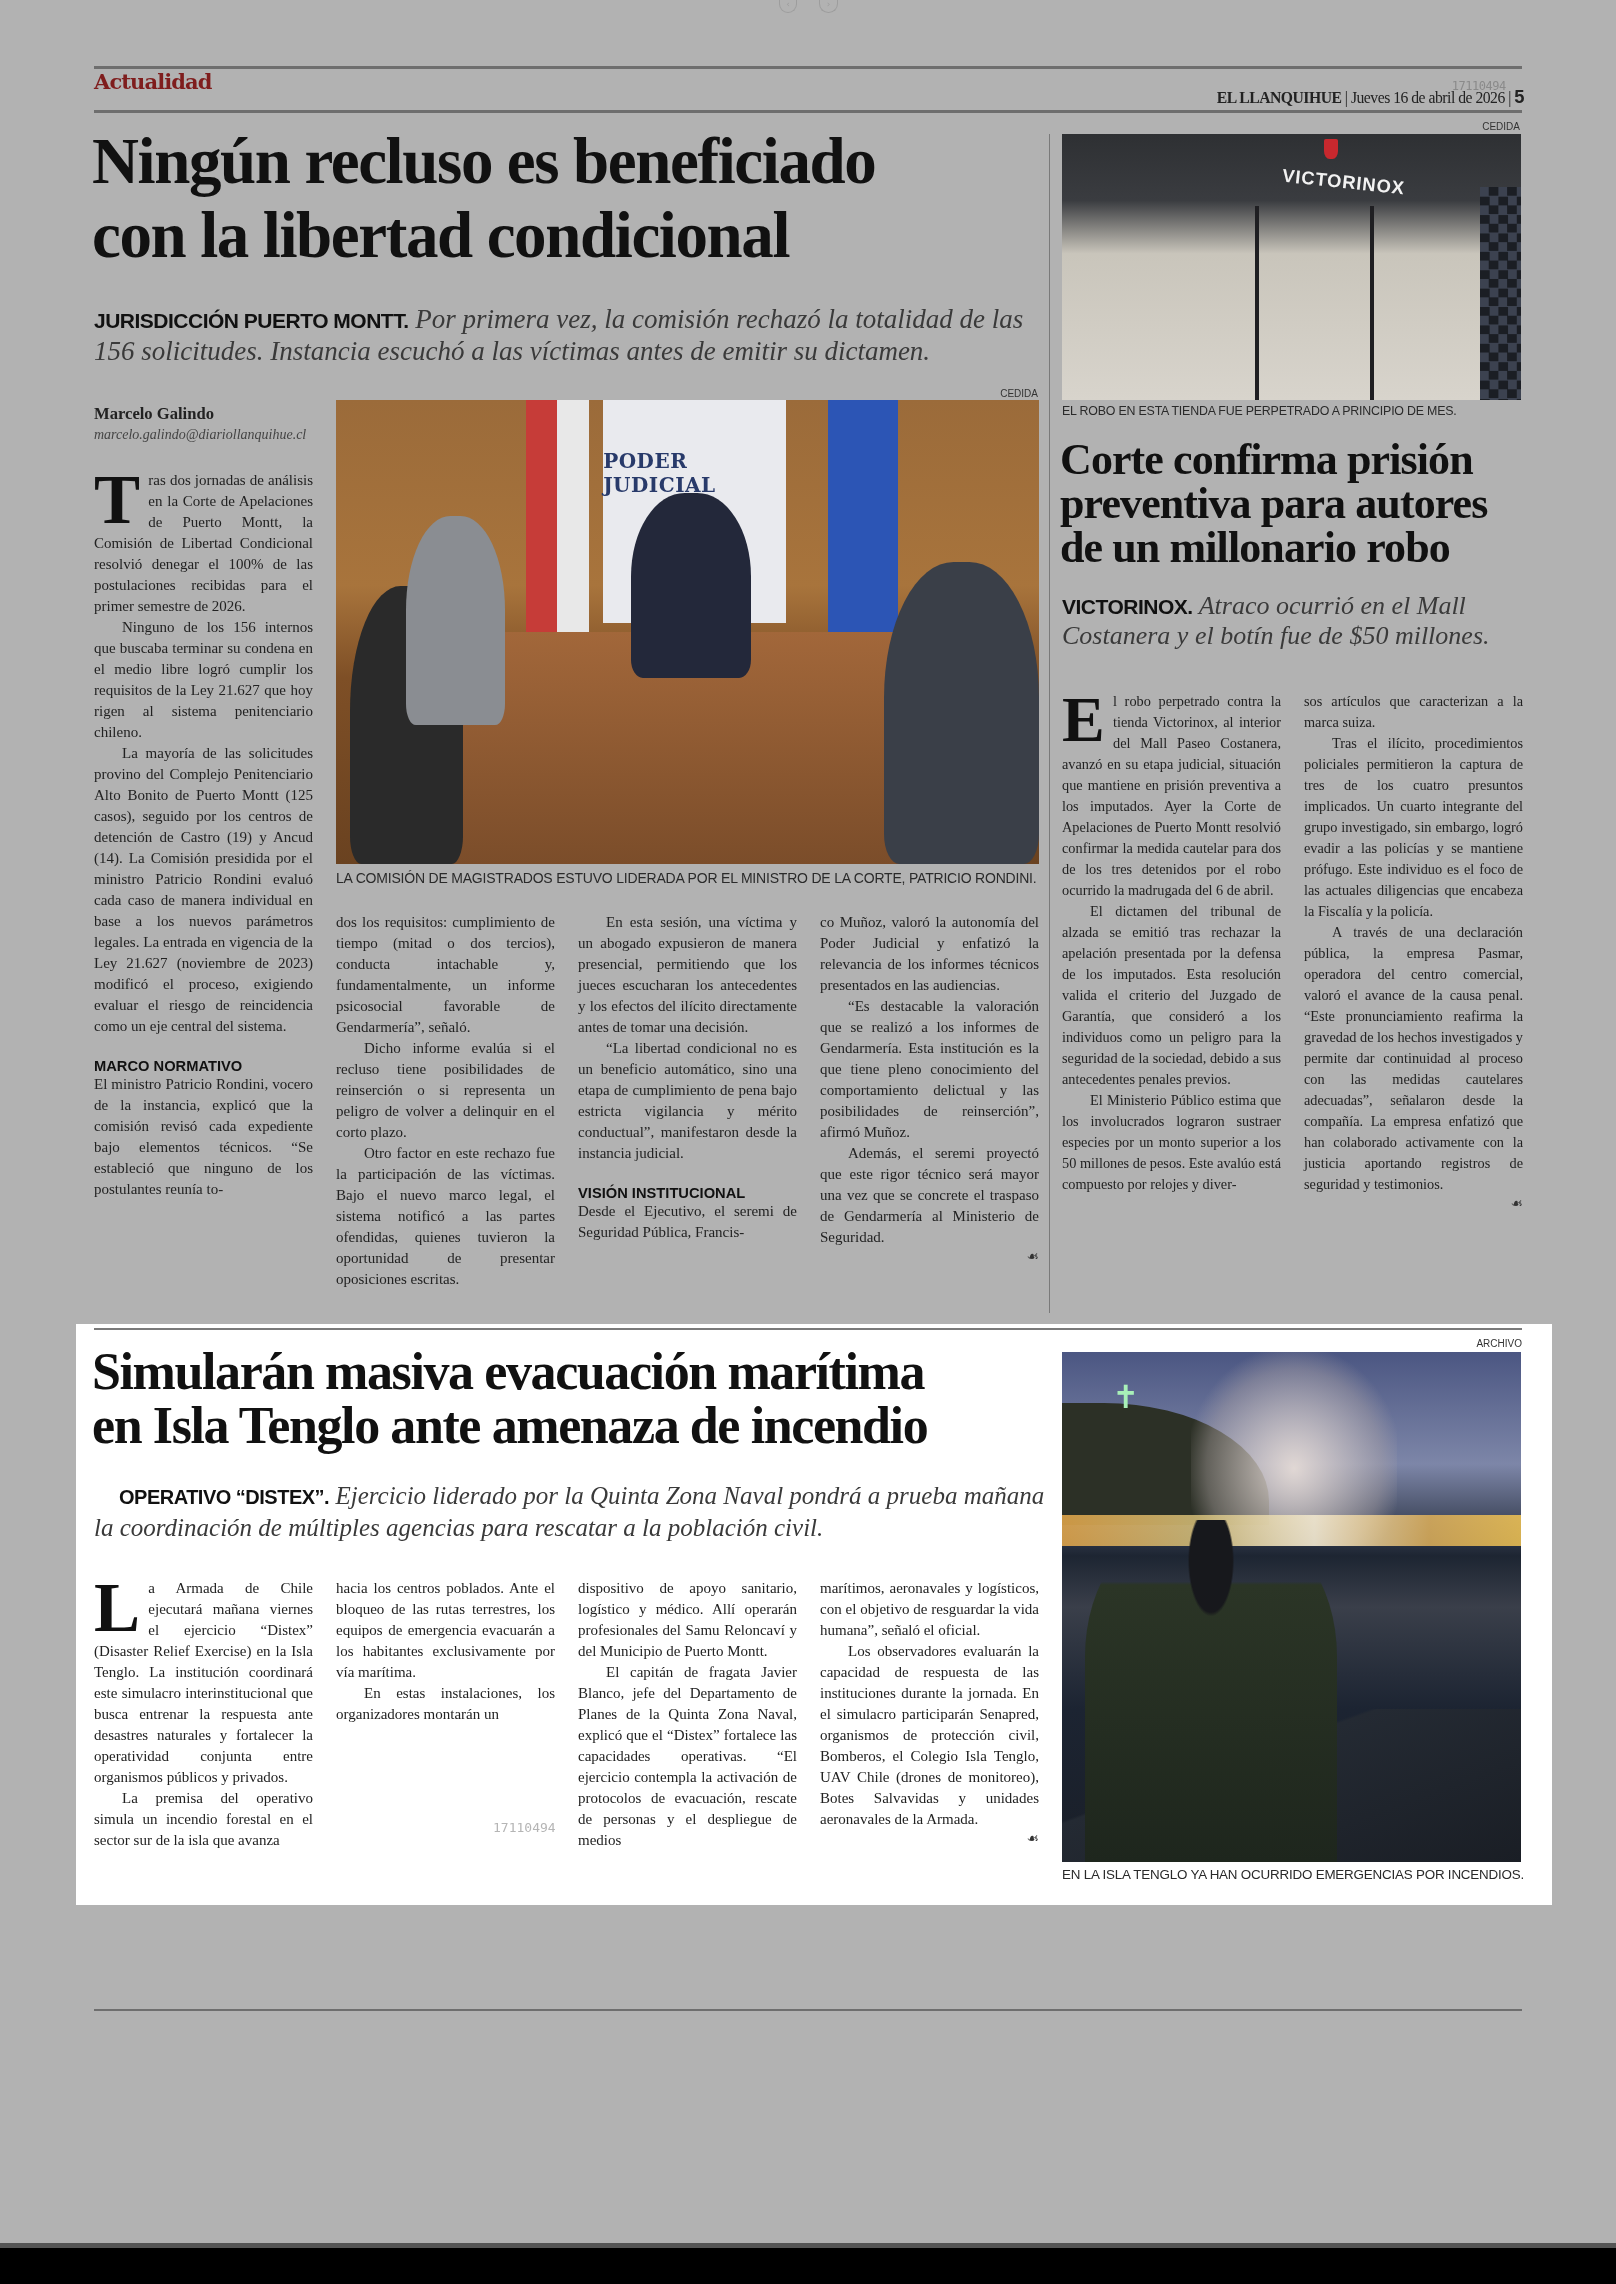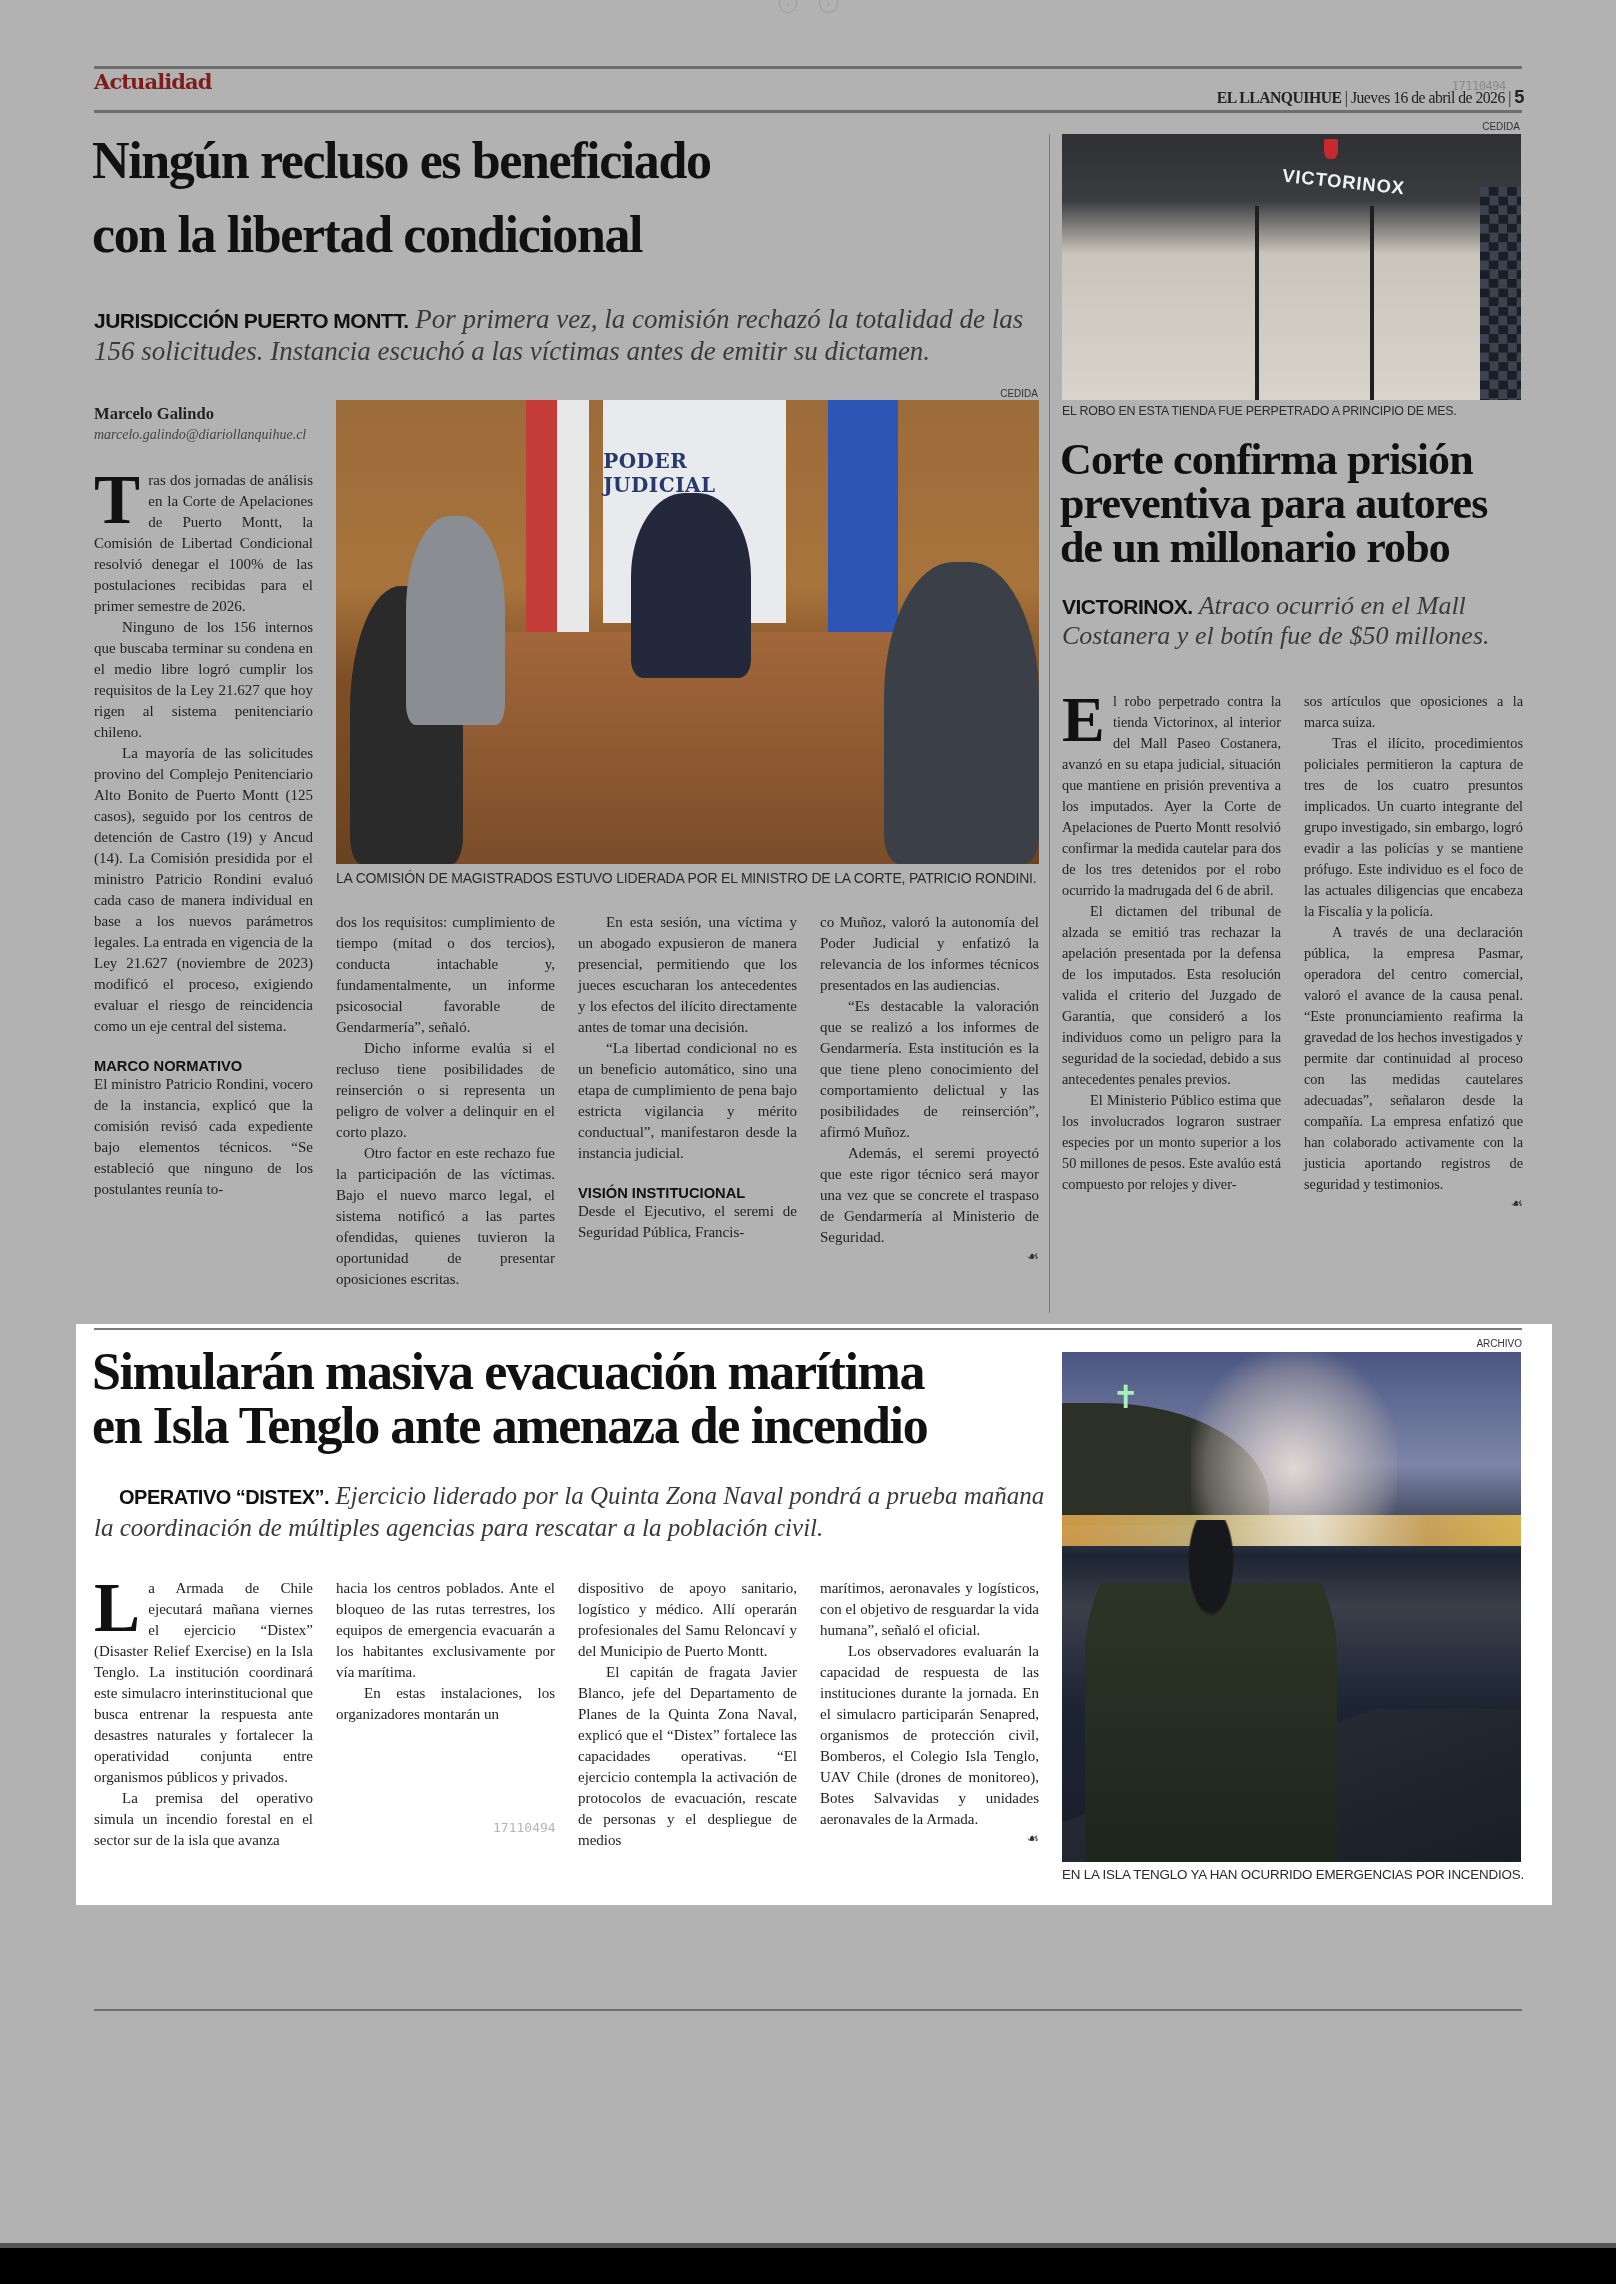--- a/index.html
+++ b/index.html
@@ -74,21 +74,21 @@
 </div>
 
 <div class="rule" style="left:94px; top:66px; width:1428px;"></div>
 <div class="section-label">Actualidad</div>
 <div class="folio">
   <span class="paper">EL LLANQUIHUE</span><span> | </span><span>Jueves 16 de abril de 2026</span><span> | </span><span class="page">5</span>
   <span class="wm">17110494</span>
 </div>
 <div class="rule" style="left:94px; top:110px; width:1428px;"></div>
 
-<div class="headline" style="left:92px; top:124px; font-size:52px; line-height:74px;">
+<div class="headline" style="left:92px; top:124px; font-size:65px; line-height:74px;">
   <div>Ningún recluso es beneficiado</div>
   <div>con la libertad condicional</div>
 </div>
 <div class="lead" style="left:94px; top:304px; width:949px; font-size:27px; line-height:31px;">
   <span class="kicker" style="font-size:21px;">JURISDICCIÓN PUERTO MONTT.</span><span> Por primera vez, la comisión rechazó la totalidad de las 156 solicitudes. Instancia escuchó a las víctimas antes de emitir su dictamen.</span>
 </div>
 
 <div class="vline" style="left:1049px; top:134px; height:1179px;"></div>
 
 <div class="byline">Marcelo Galindo</div>
@@ -157,21 +157,21 @@
   <span class="kicker" style="font-size:21px;">VICTORINOX.</span><span> Atraco ocurrió en el Mall Costanera y el botín fue de $50 millones.</span>
 </div>
 
 <div class="col" style="left:1062px; top:691px; width:219px; font-size:14.3px; line-height:21px;">
   <span class="dropcap" style="font-size:64px; line-height:51px;">E</span>
   <p class="first">l robo perpetrado contra la tienda Victorinox, al interior del Mall Paseo Costanera, avanzó en su etapa judicial, situación que mantiene en prisión preventiva a los imputados. Ayer la Corte de Apelaciones de Puerto Montt resolvió confirmar la medida cautelar para dos de los tres detenidos por el robo ocurrido la madrugada del 6 de abril.</p>
   <p>El dictamen del tribunal de alzada se emitió tras rechazar la apelación presentada por la defensa de los imputados. Esta resolución valida el criterio del Juzgado de Garantía, que consideró a los individuos como un peligro para la seguridad de la sociedad, debido a sus antecedentes penales previos.</p>
   <p>El Ministerio Público estima que los involucrados lograron sustraer especies por un monto superior a los 50 millones de pesos. Este avalúo está compuesto por relojes y diver-</p>
 </div>
 <div class="col" style="left:1304px; top:691px; width:219px; font-size:14.3px; line-height:21px;">
-  <p class="first">sos artículos que oposiciones a la marca suiza.</p>
+  <p class="first">sos artículos que caracterizan a la marca suiza.</p>
   <p>Tras el ilícito, procedimientos policiales permitieron la captura de tres de los cuatro presuntos implicados. Un cuarto integrante del grupo investigado, sin embargo, logró evadir a las policías y se mantiene prófugo. Este individuo es el foco de las actuales diligencias que encabeza la Fiscalía y la policía.</p>
   <p>A través de una declaración pública, la empresa Pasmar, operadora del centro comercial, valoró el avance de la causa penal. “Este pronunciamiento reafirma la gravedad de los hechos investigados y permite dar continuidad al proceso con las medidas cautelares adecuadas”, señalaron desde la compañía. La empresa enfatizó que han colaborado activamente con la justicia aportando registros de seguridad y testimonios.</p>
   <span class="endmark">☙</span>
 </div>
 
 <div class="white-box"></div>
 <div class="rule thin" style="left:94px; top:1328px; width:1428px;"></div>
 
 <div class="headline" style="left:92px; top:1345px; font-size:52px; line-height:54px; letter-spacing:-1.4px;">
   <div>Simularán masiva evacuación marítima</div>

